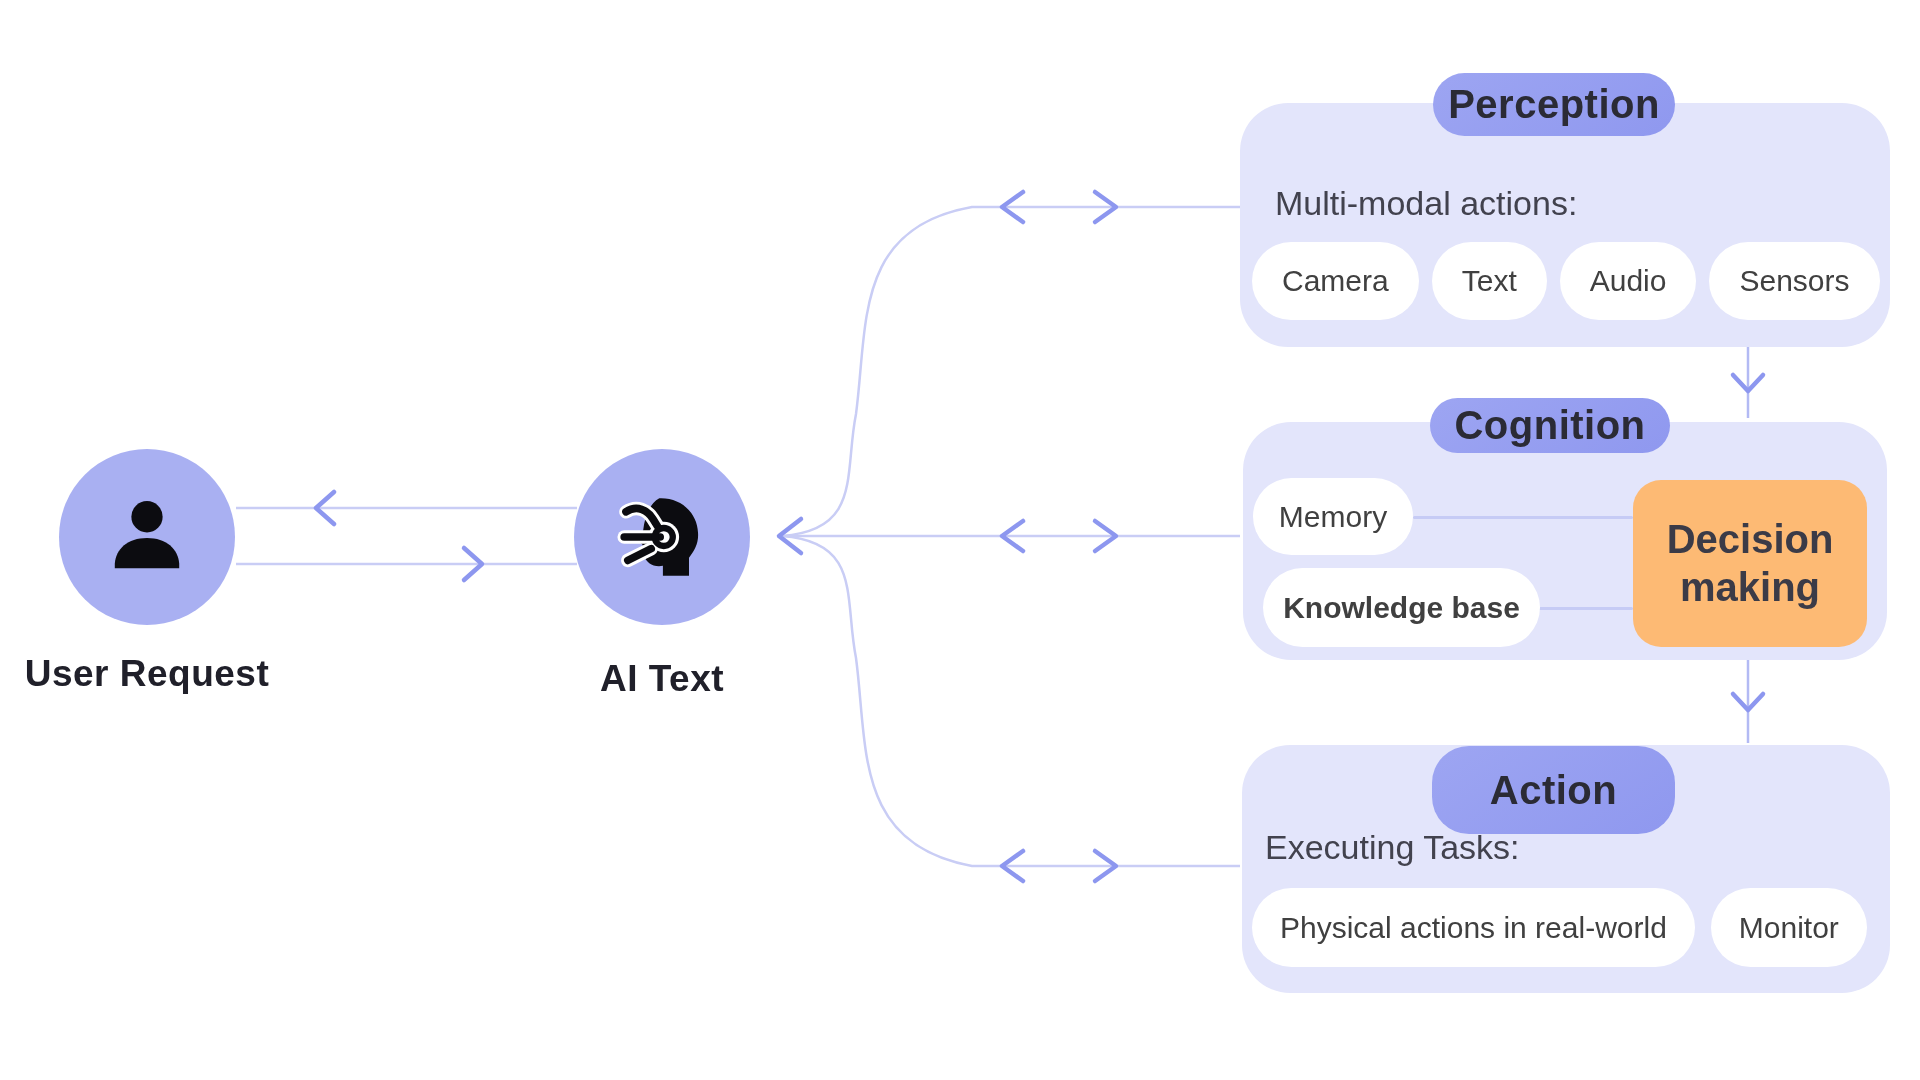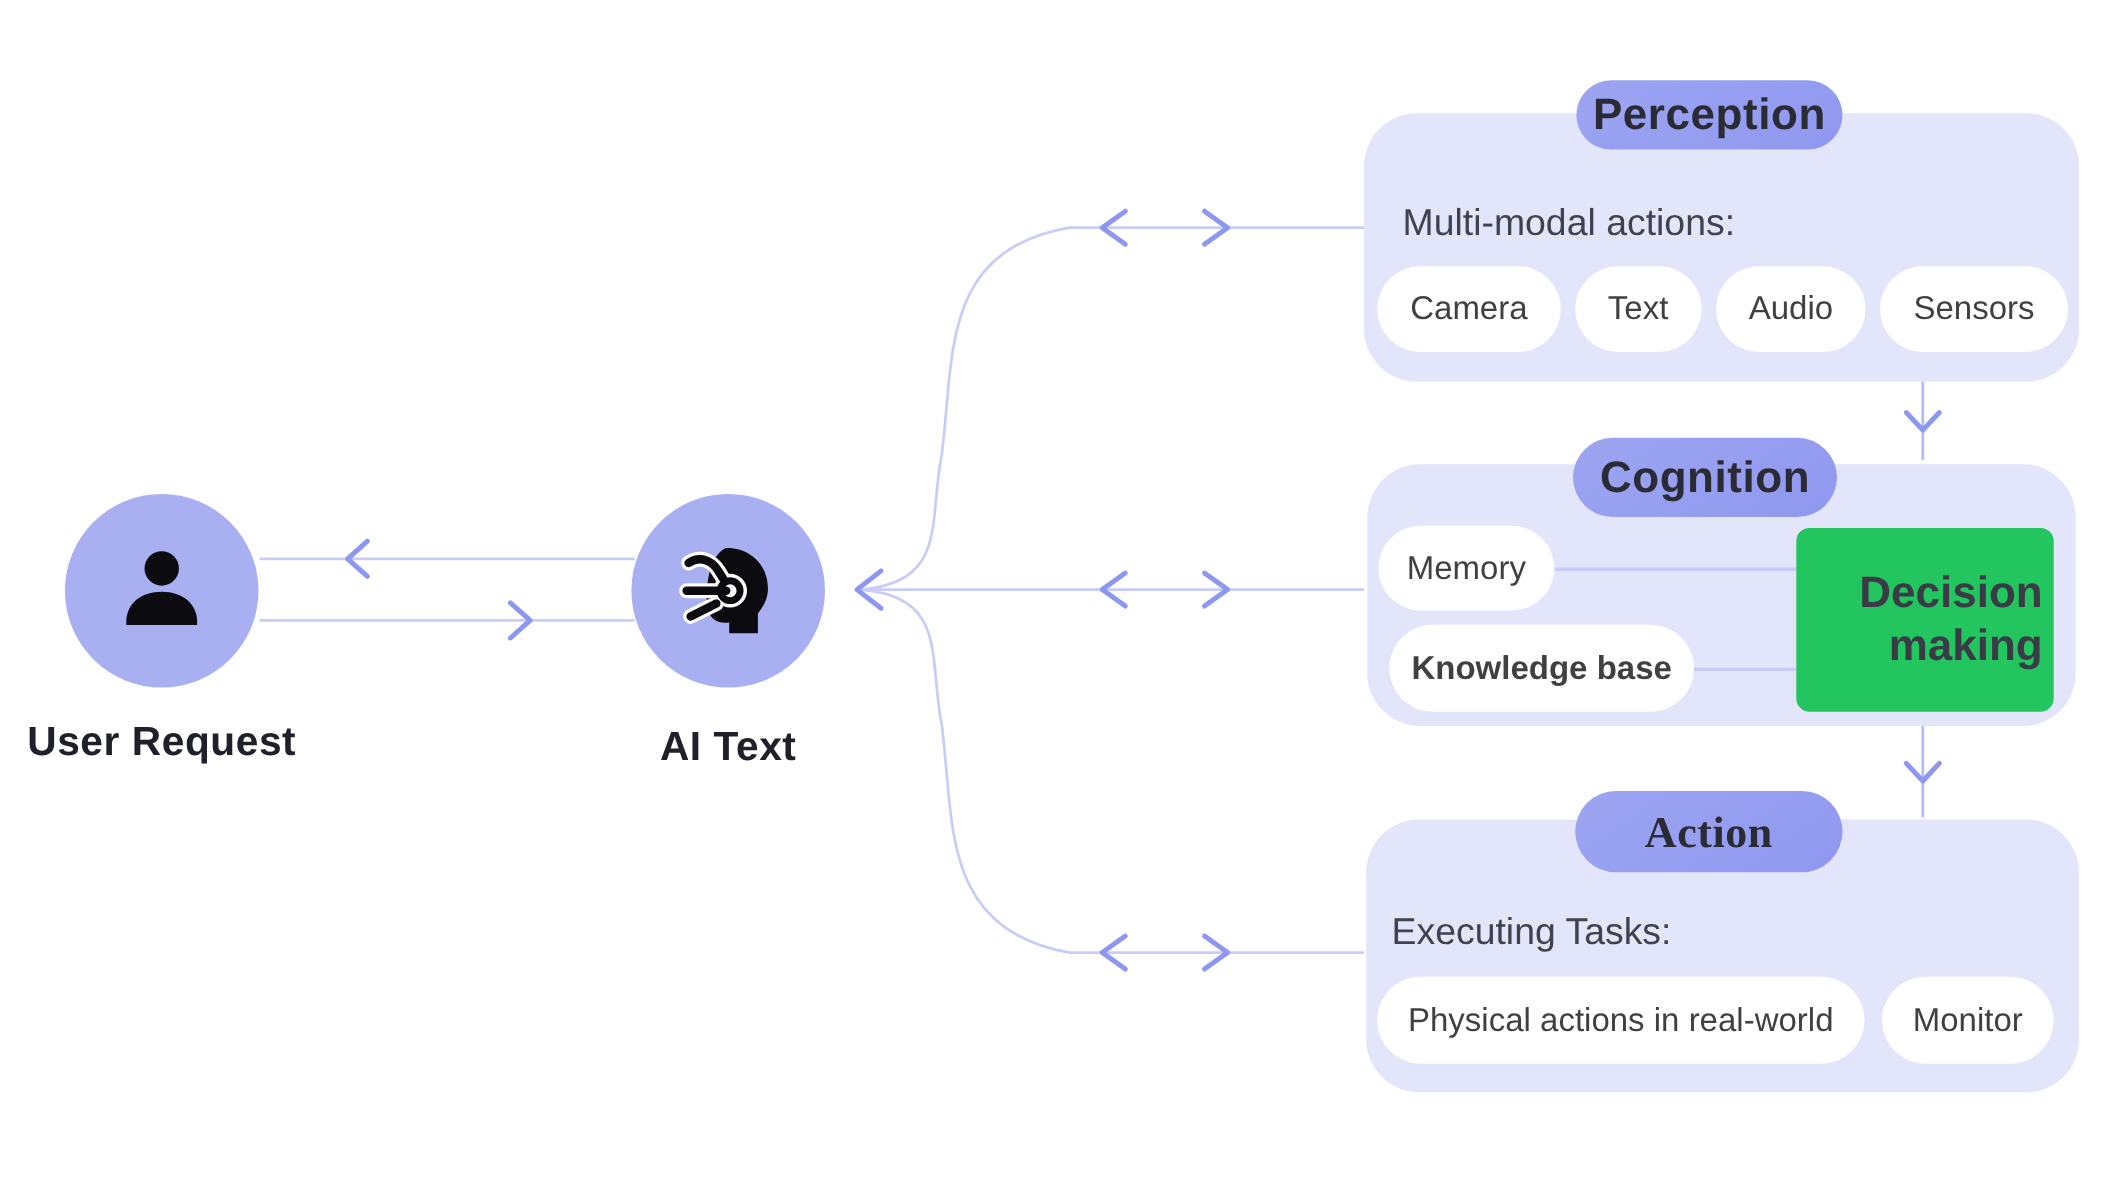--- a/index.html
+++ b/index.html
@@ -29,44 +29,44 @@
   .panel-cognition{left:1243px;top:422px;width:644px;height:238px;}
   .panel-action{left:1242px;top:745px;width:648px;height:248px;}
 
   .pill{
     position:absolute;z-index:3;border-radius:37px;
     background:linear-gradient(145deg,#9da5f2 0%,#8f98ef 100%);
     display:flex;align-items:center;justify-content:center;
     font-size:40px;font-weight:700;color:#2b2b35;letter-spacing:0.5px;
   }
   .pill-perception{left:1433px;top:73px;width:242px;height:63px;}
-  .pill-cognition{left:1430px;top:398px;width:240px;height:72px;}
-  .pill-action{left:1432px;top:719px;width:243px;height:74px;font-family:Liberation Serif, serif;}
+  .pill-cognition{left:1430px;top:398px;width:240px;height:55px;}
+  .pill-action{left:1432px;top:746px;width:243px;height:88px;}
 
   .subtitle{
     position:absolute;font-size:34px;font-weight:400;color:#42424e;z-index:3;white-space:nowrap;
   }
   .chip-row{position:absolute;display:flex;z-index:3;}
   .chip{
     background:#ffffff;border-radius:40px;display:flex;align-items:center;justify-content:center;
     font-size:30px;color:#404040;white-space:nowrap;
   }
 
   
   .perception-subtitle{left:1275px;top:184px;}
   .perception-chips{left:1252px;top:242px;gap:13px;}
   .perception-chips .chip{height:78px;padding:0 30px;}
 
   
   .panel-cognition .chip{position:absolute;}
   .chip-memory{left:10px;top:56px;width:160px;height:77px;}
   .chip-knowledge{left:20px;top:146px;width:277px;height:79px;font-weight:600;}
   .decision-box{
-    position:absolute;left:390px;top:58px;width:234px;height:167px;border-radius:12px;
-    background:#22c55e;display:flex;align-items:center;justify-content:center;text-align:right;
+    position:absolute;left:390px;top:58px;width:234px;height:167px;border-radius:28px;
+    background:#fdba74;display:flex;align-items:center;justify-content:center;text-align:center;
     font-size:40px;font-weight:600;color:#3b3b47;line-height:1.18;padding:0 10px;box-sizing:border-box;
   }
   .cog-line{position:absolute;height:3px;background:#c6cbf5;border-radius:2px;}
   .cog-line-memory{left:170px;top:94px;width:220px;}
   .cog-line-knowledge{left:287px;top:185px;width:103px;}
 
   
   .action-subtitle{left:1265px;top:828px;}
   .action-chips{left:1252px;top:888px;gap:16px;}
   .action-chips .chip{height:79px;padding:0 28px;}

